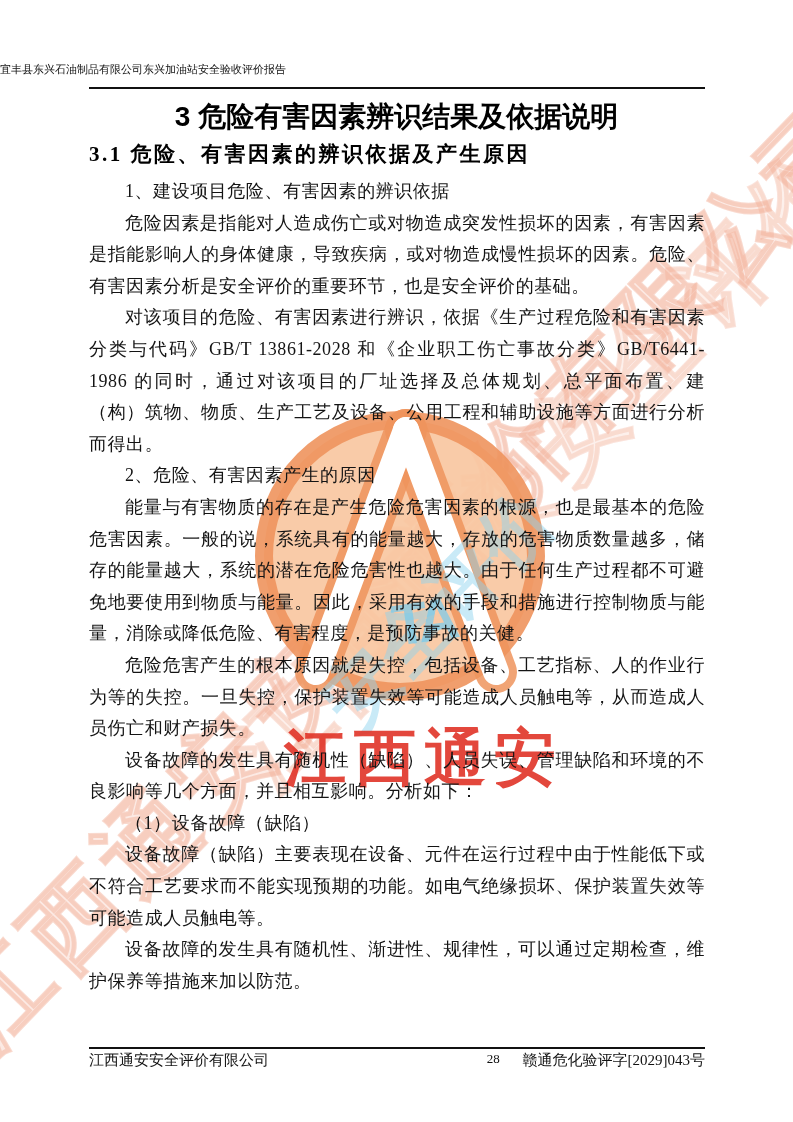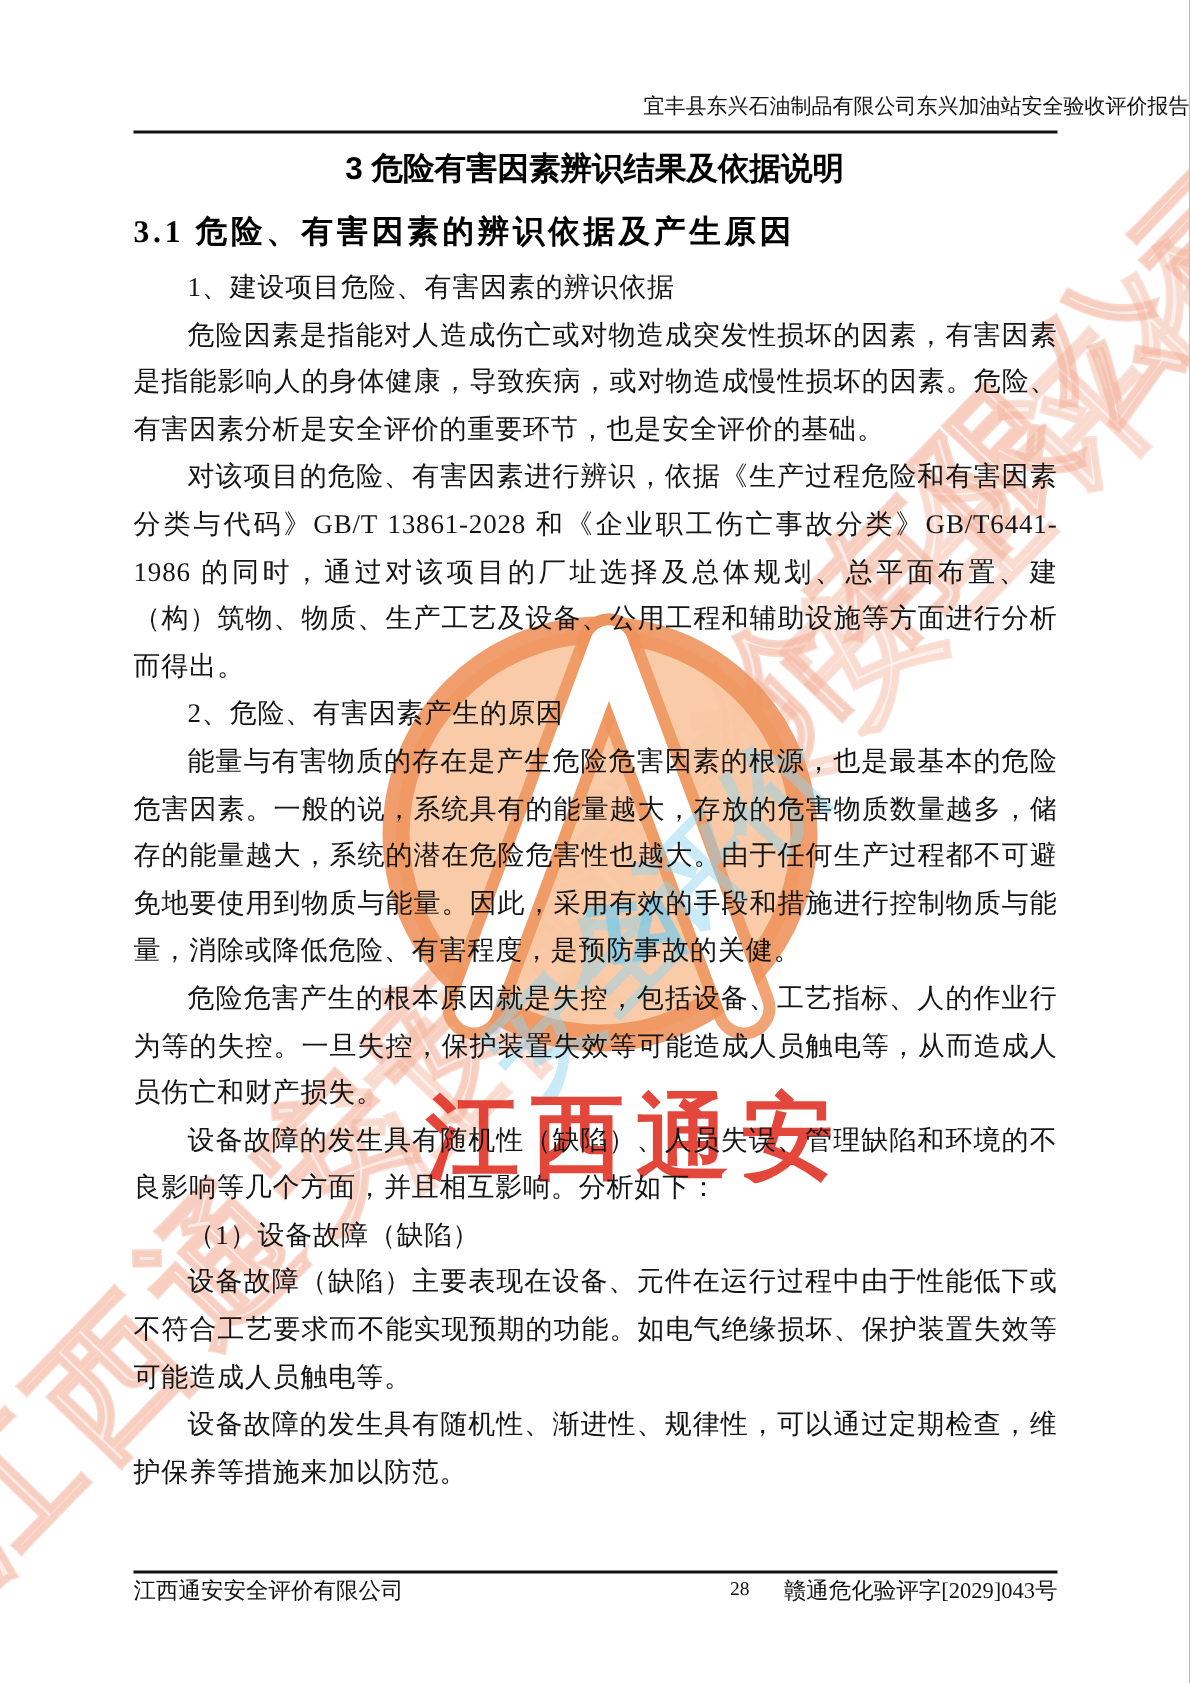--- a/index.html
+++ b/index.html
@@ -44,31 +44,31 @@
   .wm-red {
     position:absolute; left:284px; top:716px;
     font-size:62px; font-weight:700; letter-spacing:8px;
     color:rgba(223,46,33,0.88);
     white-space:nowrap;
   }
   
   .content { position:absolute; inset:0; z-index:2; }
   .running-head {
     position:absolute; top:62px; left:0; width:100%;
-    text-align:right; font-size:14px; color:#111;
+    text-align:left; font-size:11px; color:#111;
   }
   .header-rule {
     position:absolute; top:87px; left:89px; width:616px; height:2px;
     background:#111;
   }
   .chapter-title {
     position:absolute; top:98px; left:0; width:100%;
     text-align:center;
     font-family:"Liberation Sans","DejaVu Sans",sans-serif;
-    font-size:21px; font-weight:700; color:#000;
+    font-size:28px; font-weight:700; color:#000;
   }
   .section-heading {
     position:absolute; top:140px; left:89px;
     font-size:21px; font-weight:700; letter-spacing:2.5px; color:#000;
   }
   .body-text {
     position:absolute; top:176px; left:89px; width:616px;
   }
   .body-text p {
     font-size:18px; line-height:31.6px; letter-spacing:0.55px;

